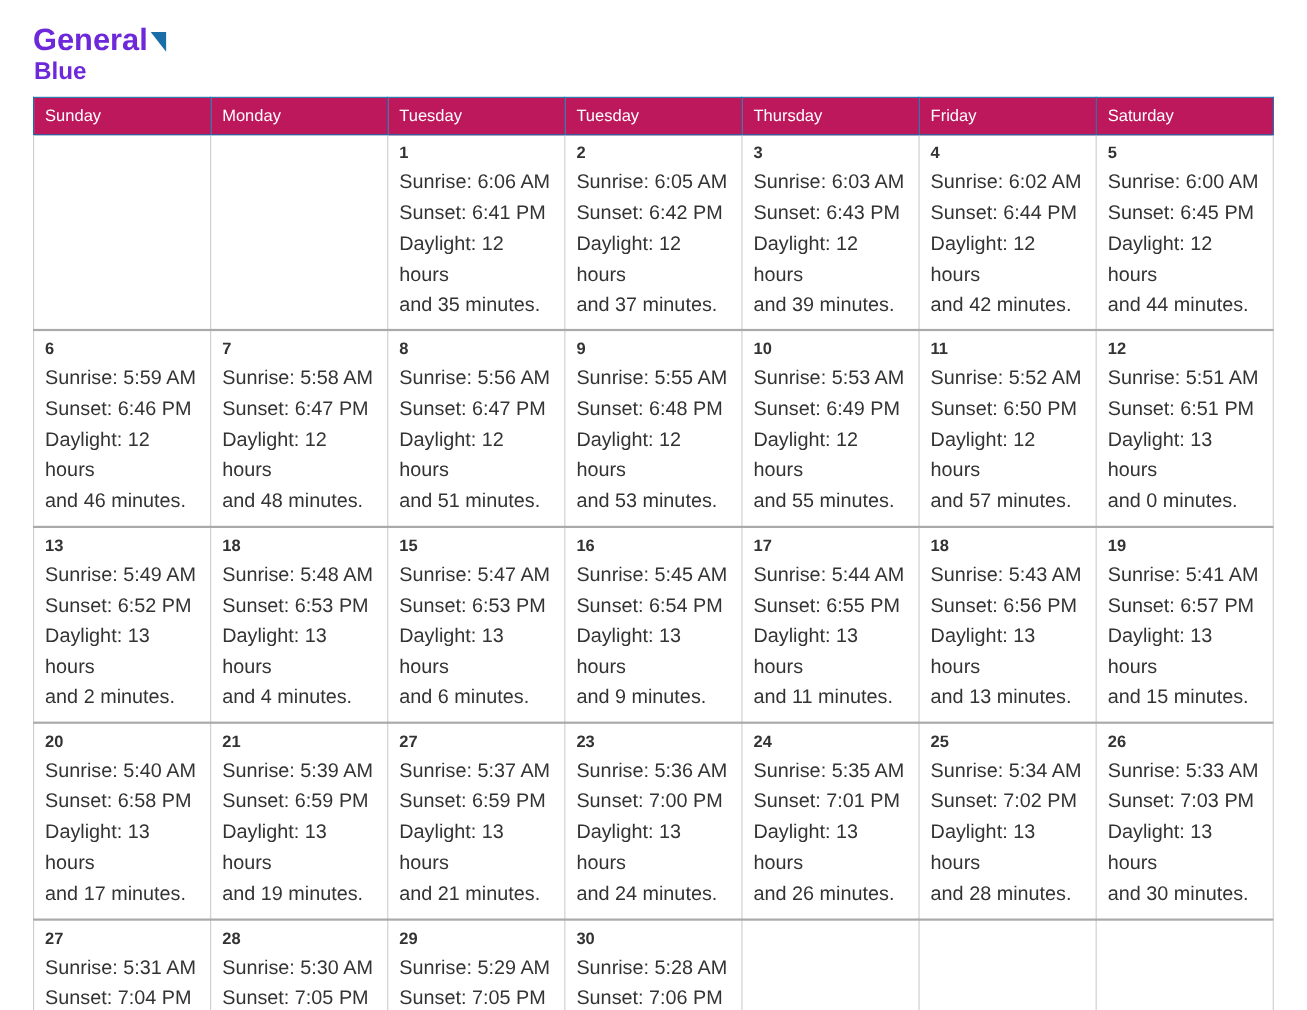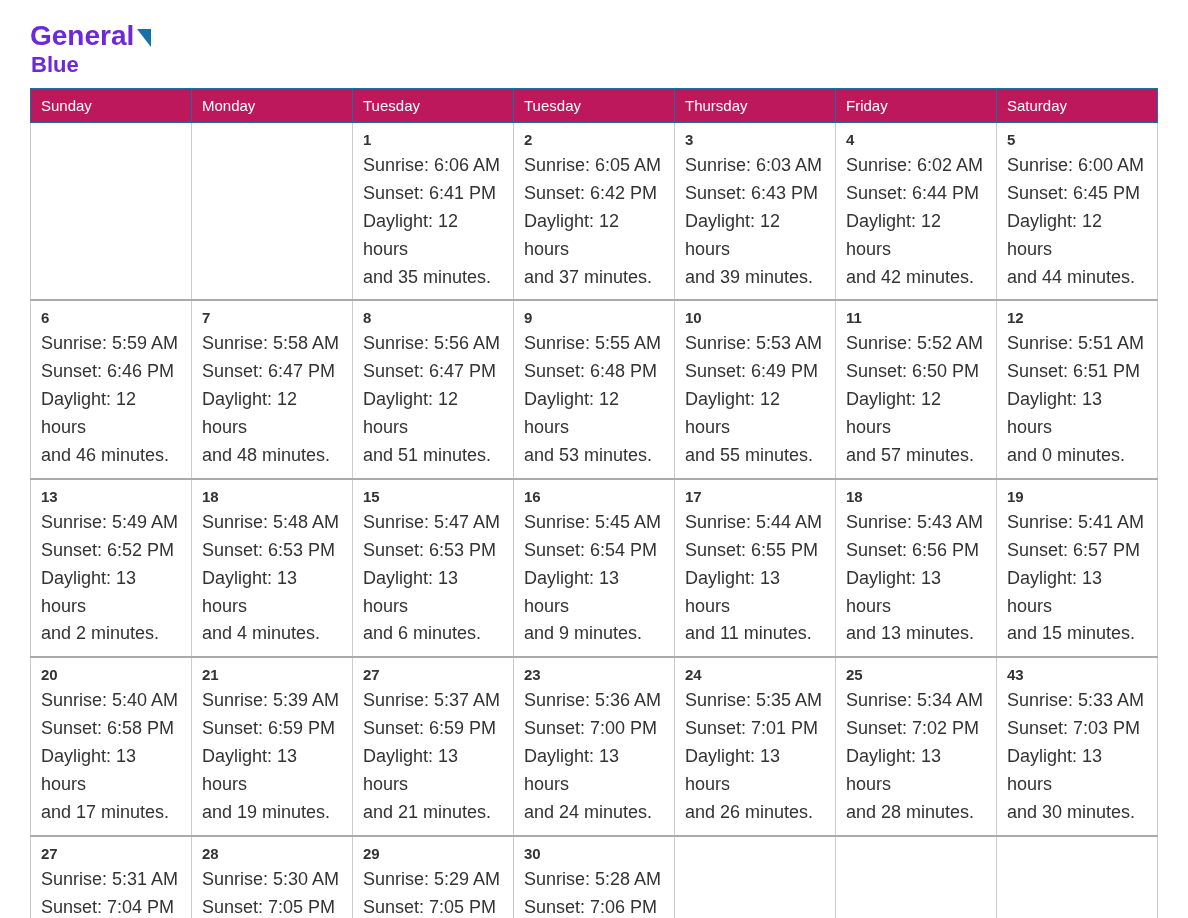--- a/index.html
+++ b/index.html
@@ -237,21 +237,21 @@
         </td>
         <td>
           <span class="day-number">24</span>
           <div class="day-info">Sunrise: 5:35 AM<br>Sunset: 7:01 PM<br>Daylight: 13 hours<br>and 26 minutes.</div>
         </td>
         <td>
           <span class="day-number">25</span>
           <div class="day-info">Sunrise: 5:34 AM<br>Sunset: 7:02 PM<br>Daylight: 13 hours<br>and 28 minutes.</div>
         </td>
         <td>
-          <span class="day-number">43</span>
+          <span class="day-number">26</span>
           <div class="day-info">Sunrise: 5:33 AM<br>Sunset: 7:03 PM<br>Daylight: 13 hours<br>and 30 minutes.</div>
         </td>
       </tr>
       <tr>
         <td>
           <span class="day-number">27</span>
           <div class="day-info">Sunrise: 5:31 AM<br>Sunset: 7:04 PM<br>Daylight: 13 hours<br>and 32 minutes.</div>
         </td>
         <td>
           <span class="day-number">28</span>

